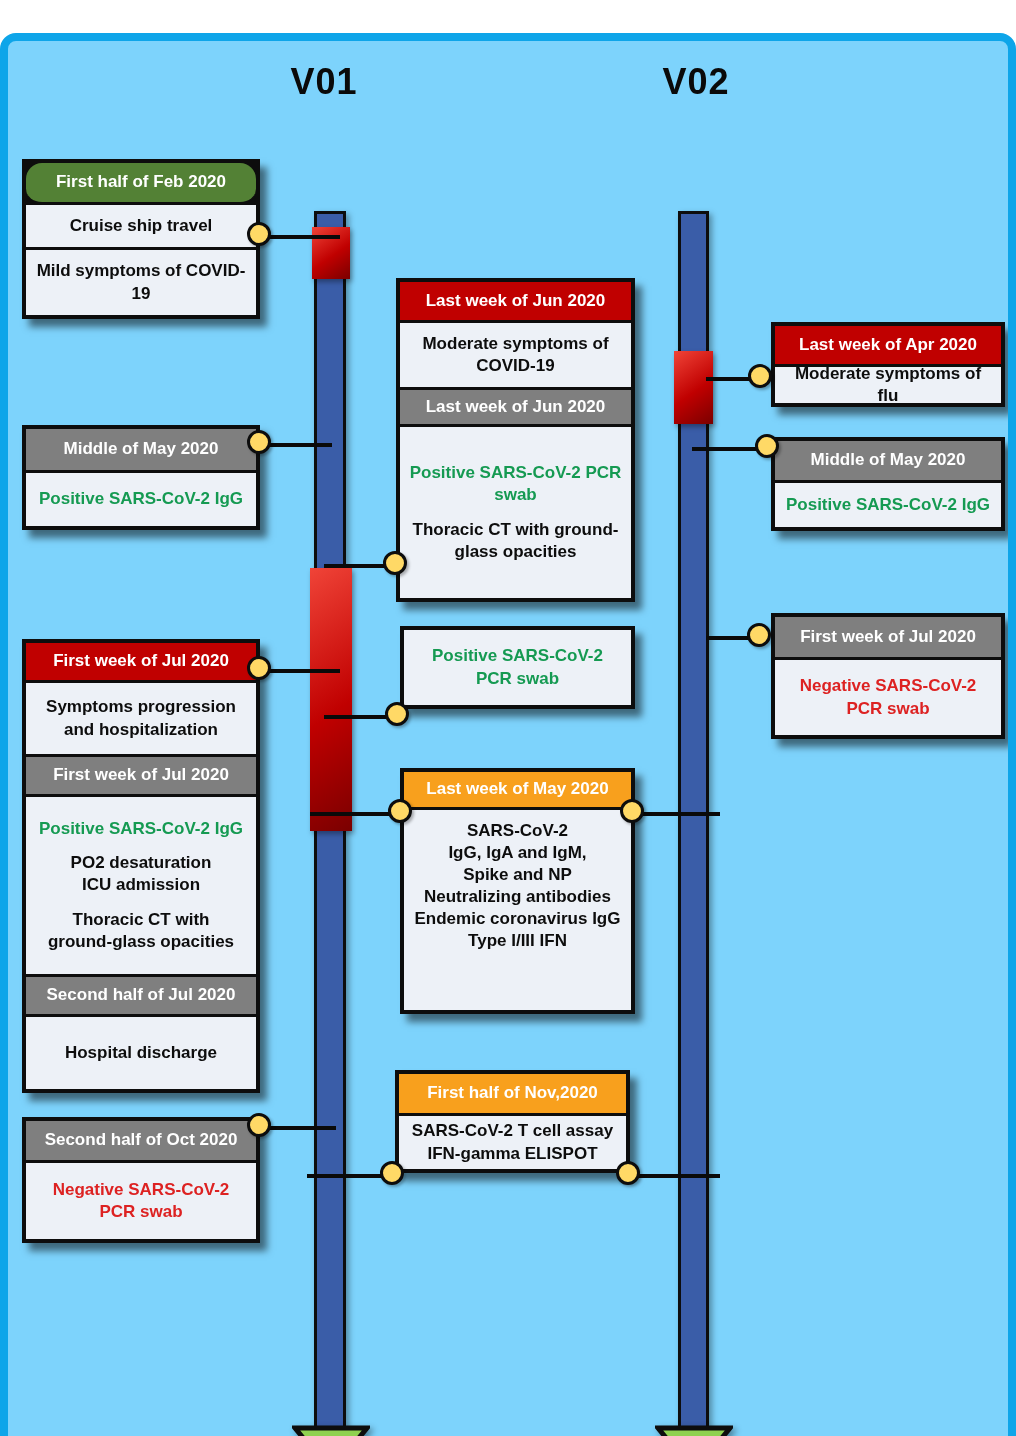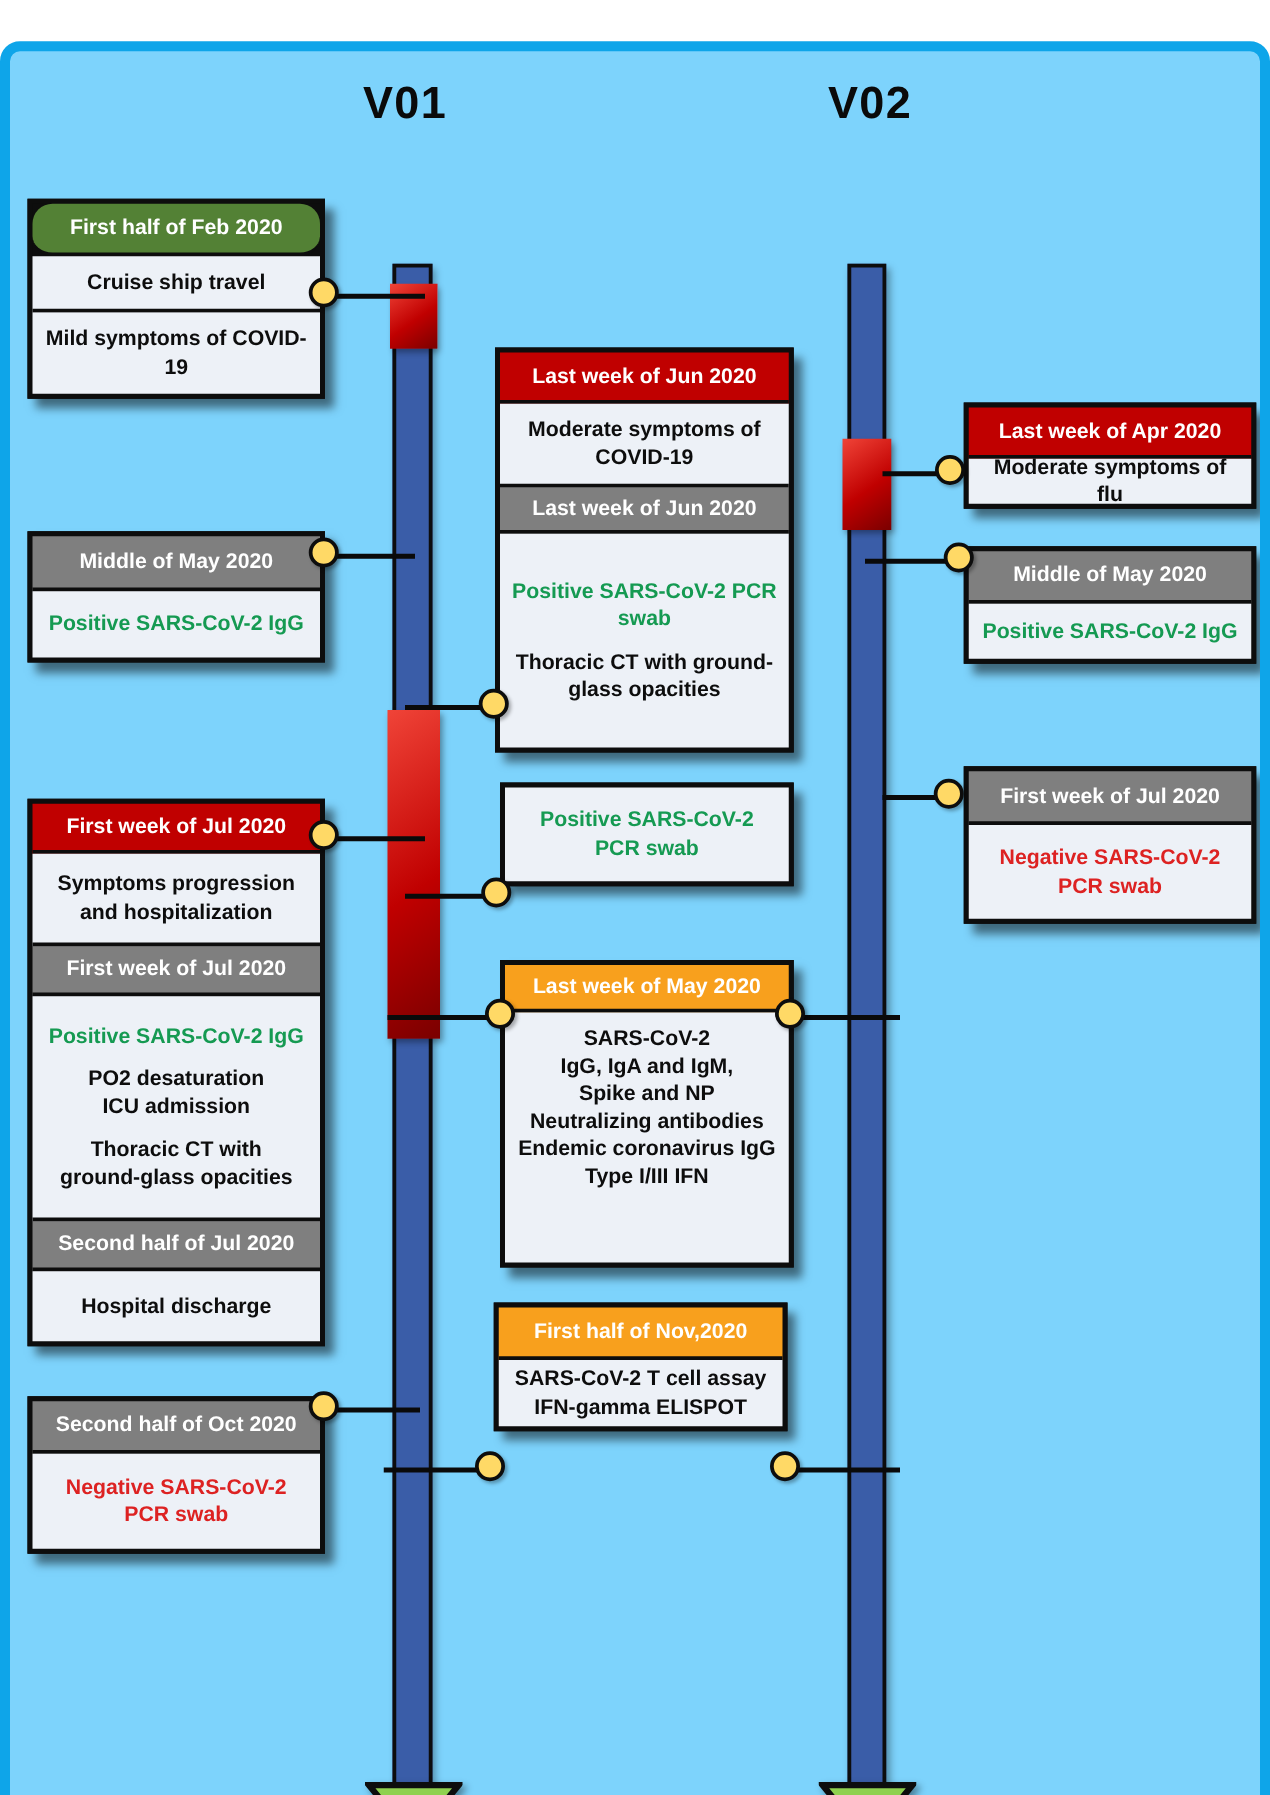--- a/index.html
+++ b/index.html
@@ -120,21 +120,21 @@
     <div class="seg body" style="height:74px;text-align:center;">Symptoms progression and hospitalization</div>
     <div class="seg hdr bg-gray" style="height:40px;">First week of Jul 2020</div>
     <div class="seg body" style="height:180px;">
       <div class="t-green">Positive SARS-CoV-2 IgG</div>
       <div class="gap">PO2 desaturation</div>
       <div>ICU admission</div>
       <div class="gap">Thoracic CT with</div>
       <div>ground-glass opacities</div>
     </div>
     <div class="seg hdr bg-gray" style="height:40px;">Second half of Jul 2020</div>
-    <div class="seg body" style="height:56px;">Hospital discharge</div>
+    <div class="seg body" style="height:72px;">Hospital discharge</div>
   </div>
 
   <div class="box" style="left:14px;top:1076px;width:238px;">
     <div class="seg hdr bg-gray" style="height:42px;">Second half of Oct 2020</div>
     <div class="seg body t-red" style="height:76px;">Negative SARS-CoV-2 PCR swab</div>
   </div>
 
   <div class="box" style="left:388px;top:237px;width:239px;">
     <div class="seg hdr bg-red" style="height:41px;">Last week of Jun 2020</div>
     <div class="seg body" style="height:67px;">Moderate symptoms of COVID-19</div>
@@ -154,21 +154,21 @@
     <div class="seg body" style="height:200px;justify-content:flex-start;padding-top:10px;">
       <div>SARS-CoV-2</div>
       <div>IgG, IgA and IgM,</div>
       <div>Spike and NP</div>
       <div>Neutralizing antibodies</div>
       <div>Endemic  coronavirus IgG</div>
       <div>Type I/III IFN</div>
     </div>
   </div>
 
-  <div class="box" style="left:387px;top:1001px;width:235px;">
+  <div class="box" style="left:387px;top:1029px;width:235px;">
     <div class="seg hdr bg-orange" style="height:42px;">First half of Nov,2020</div>
     <div class="seg body" style="height:53px;">
       <div>SARS-CoV-2 T cell assay</div>
       <div>IFN-gamma ELISPOT</div>
     </div>
   </div>
 
   <div class="box" style="left:763px;top:281px;width:234px;">
     <div class="seg hdr bg-red" style="height:41px;">Last week of Apr 2020</div>
     <div class="seg body" style="height:36px;">Moderate symptoms of flu</div>

